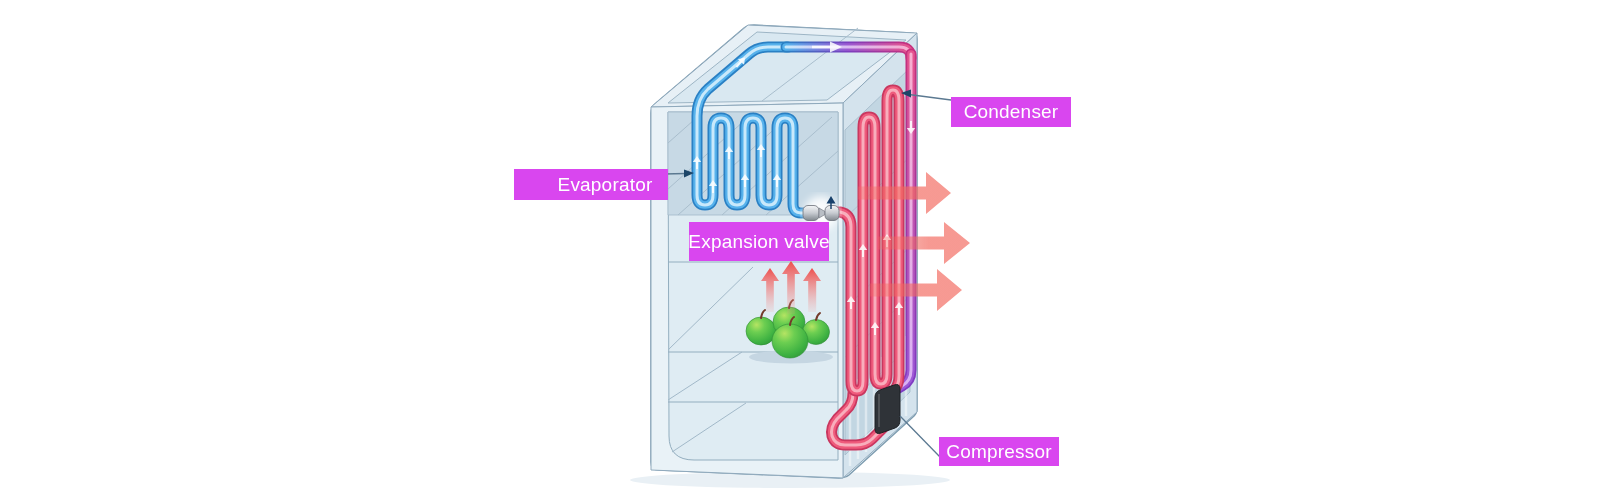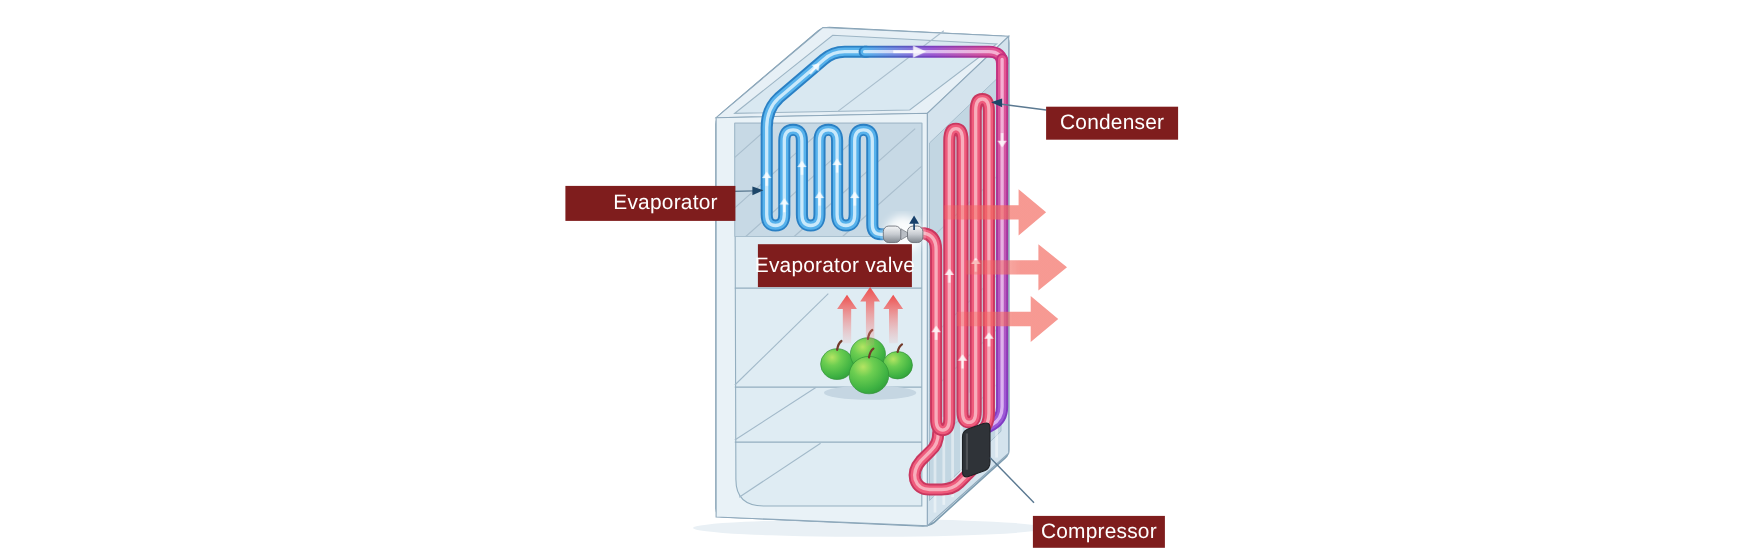--- a/index.html
+++ b/index.html
@@ -1,24 +1,24 @@
 <!DOCTYPE html>
 <html><head>
 <meta charset="utf-8">
 <style>
   html,body{margin:0;padding:0;background:#fff;}
   .stage{position:relative;width:1600px;height:500px;background:#ffffff;overflow:hidden;
          font-family:"Liberation Sans",sans-serif;}
   .stage svg{position:absolute;left:0;top:0;}
-  .dlabel{position:absolute;background:#7f1d1d;color:#fff;display:flex;align-items:center;
+  .dlabel{position:absolute;background:#d946ef;color:#fff;display:flex;align-items:center;
           justify-content:center;font-size:19px;font-weight:500;letter-spacing:.2px;white-space:nowrap;}
   .lbl-evaporator{left:514px;top:169px;width:126px;height:31px;padding-left:28px;}
   .lbl-condenser{left:951px;top:97px;width:120px;height:30px;}
   .lbl-expansion{left:689px;top:222px;width:140px;height:39px;}
-  .lbl-compressor{left:939px;top:469px;width:120px;height:29px;}
+  .lbl-compressor{left:939px;top:437px;width:120px;height:29px;}
 </style>
 </head>
 <body>
 
 <div class="stage">
 
 <svg width="1600" height="500" viewBox="0 0 1600 500">
   <defs>
     <linearGradient id="gTopO" gradientUnits="userSpaceOnUse" x1="786" y1="0" x2="908" y2="0">
       <stop offset="0" stop-color="#2a80c4"></stop>
@@ -232,16 +232,16 @@
       <path d="M 901 93 L 911 89.5 L 911 97.5 Z" fill="#1d4668"></path>
     </g>
     <g>
       <path d="M 900 416 L 940 457" stroke="#5b7991" stroke-width="1.3" fill="none"></path>
     </g>
   </g>
 </svg>
 
 <div class="dlabel lbl-evaporator">Evaporator</div>
 <div class="dlabel lbl-condenser">Condenser</div>
-<div class="dlabel lbl-expansion">Evaporator valve</div>
+<div class="dlabel lbl-expansion">Expansion valve</div>
 <div class="dlabel lbl-compressor">Compressor</div>
 
 </div>
 
 </body></html>

